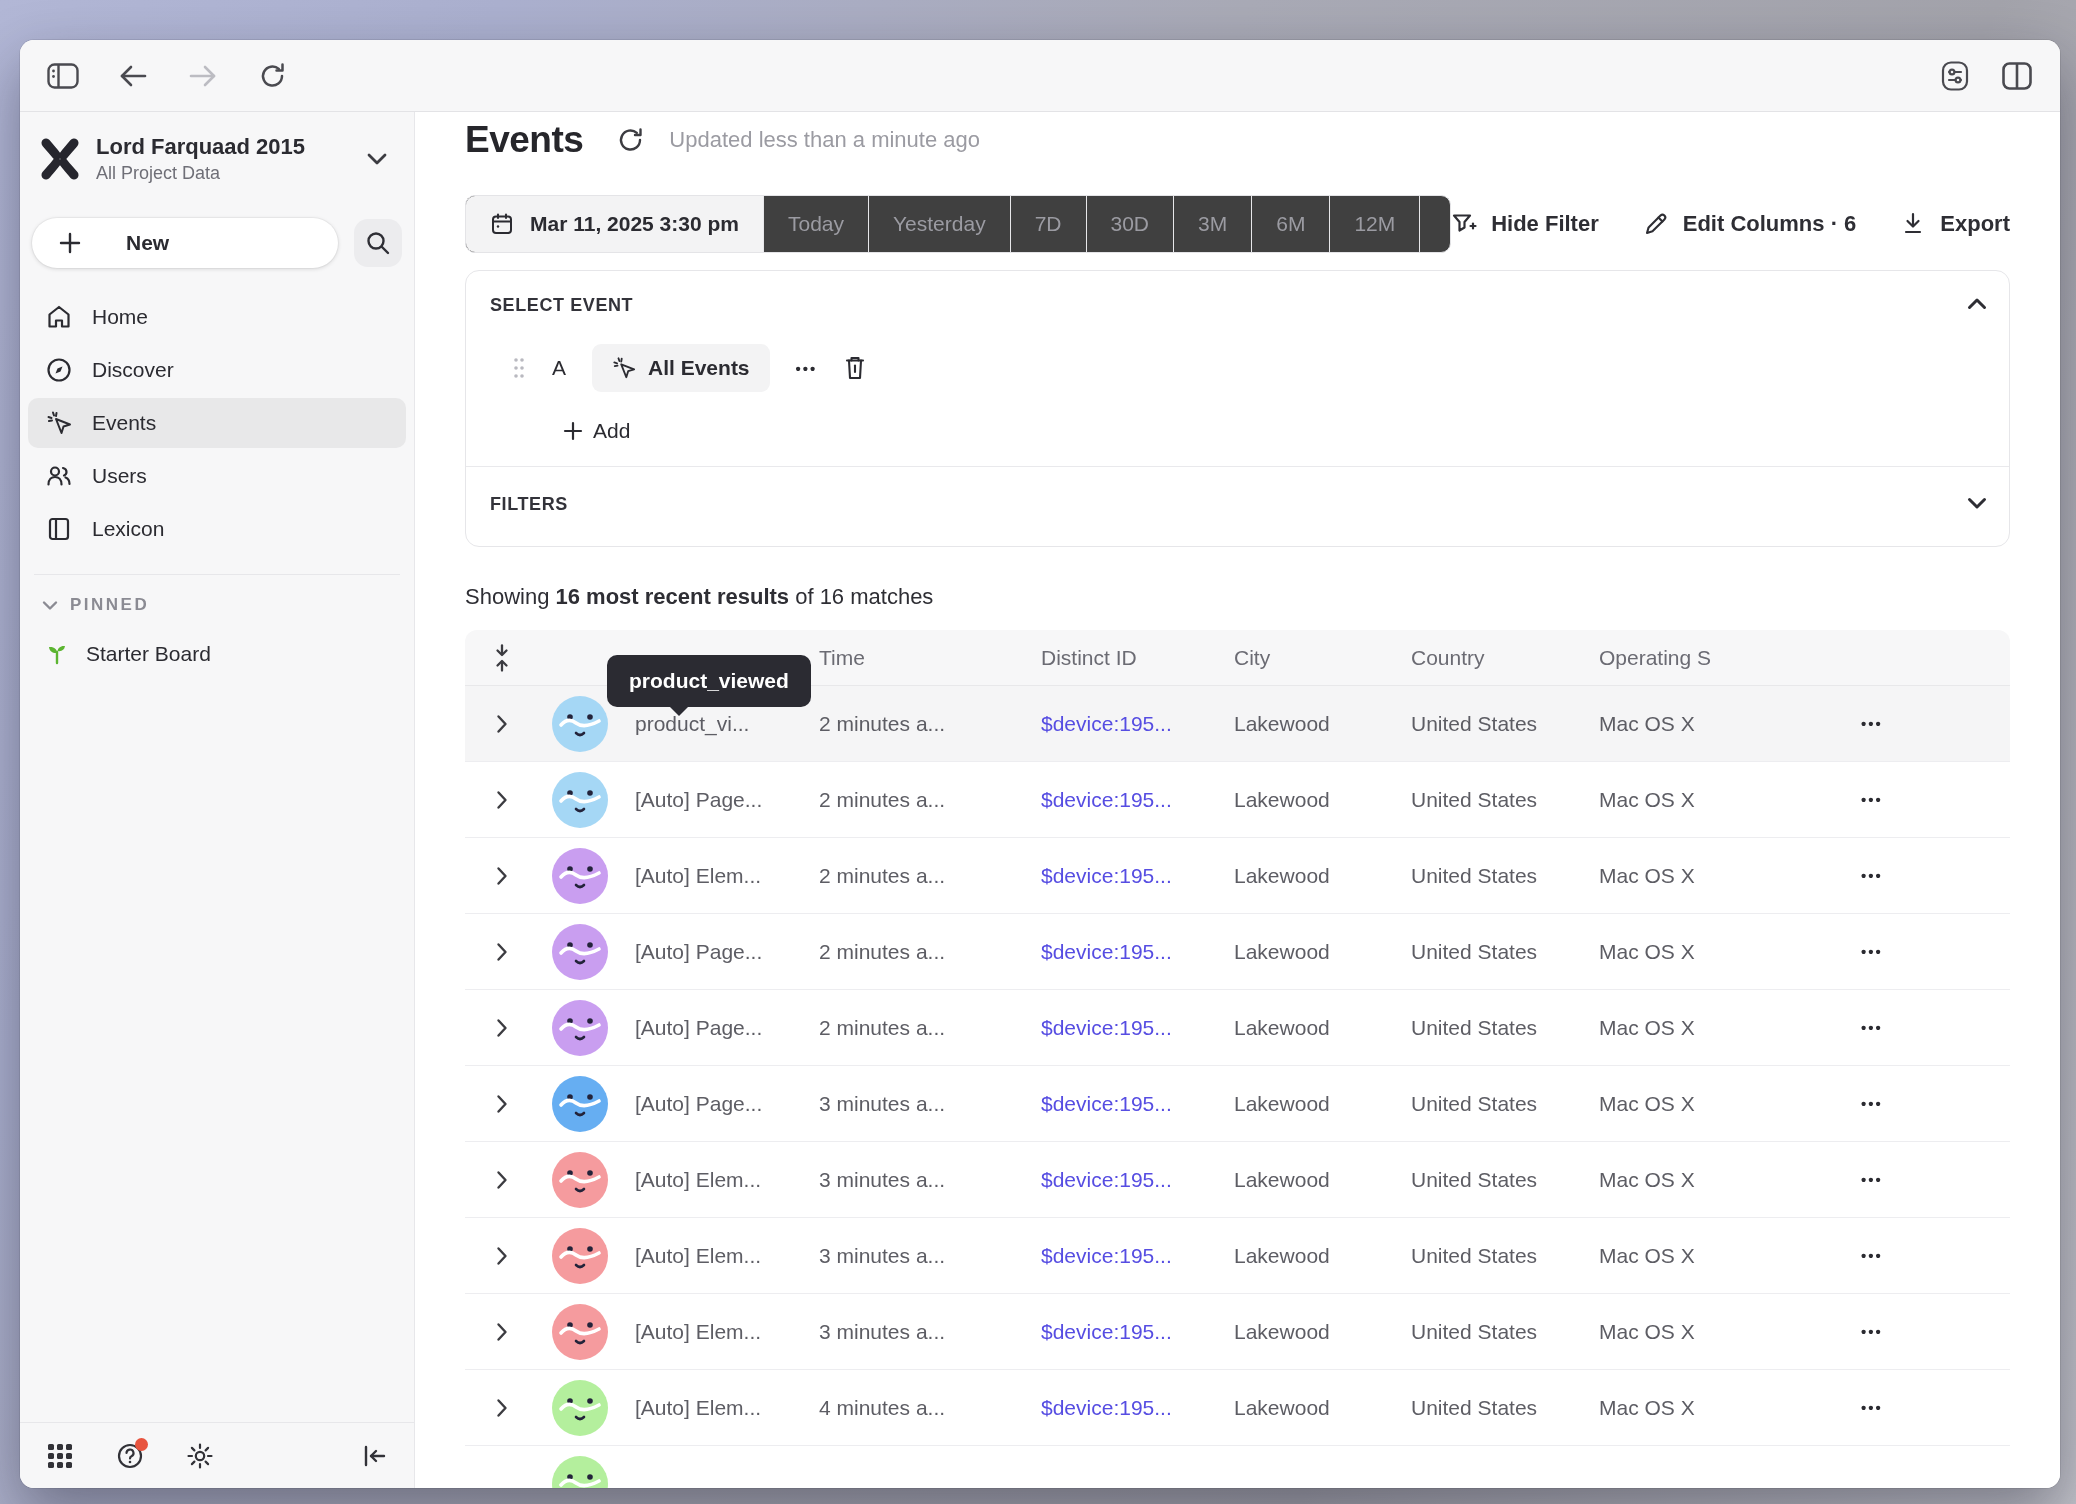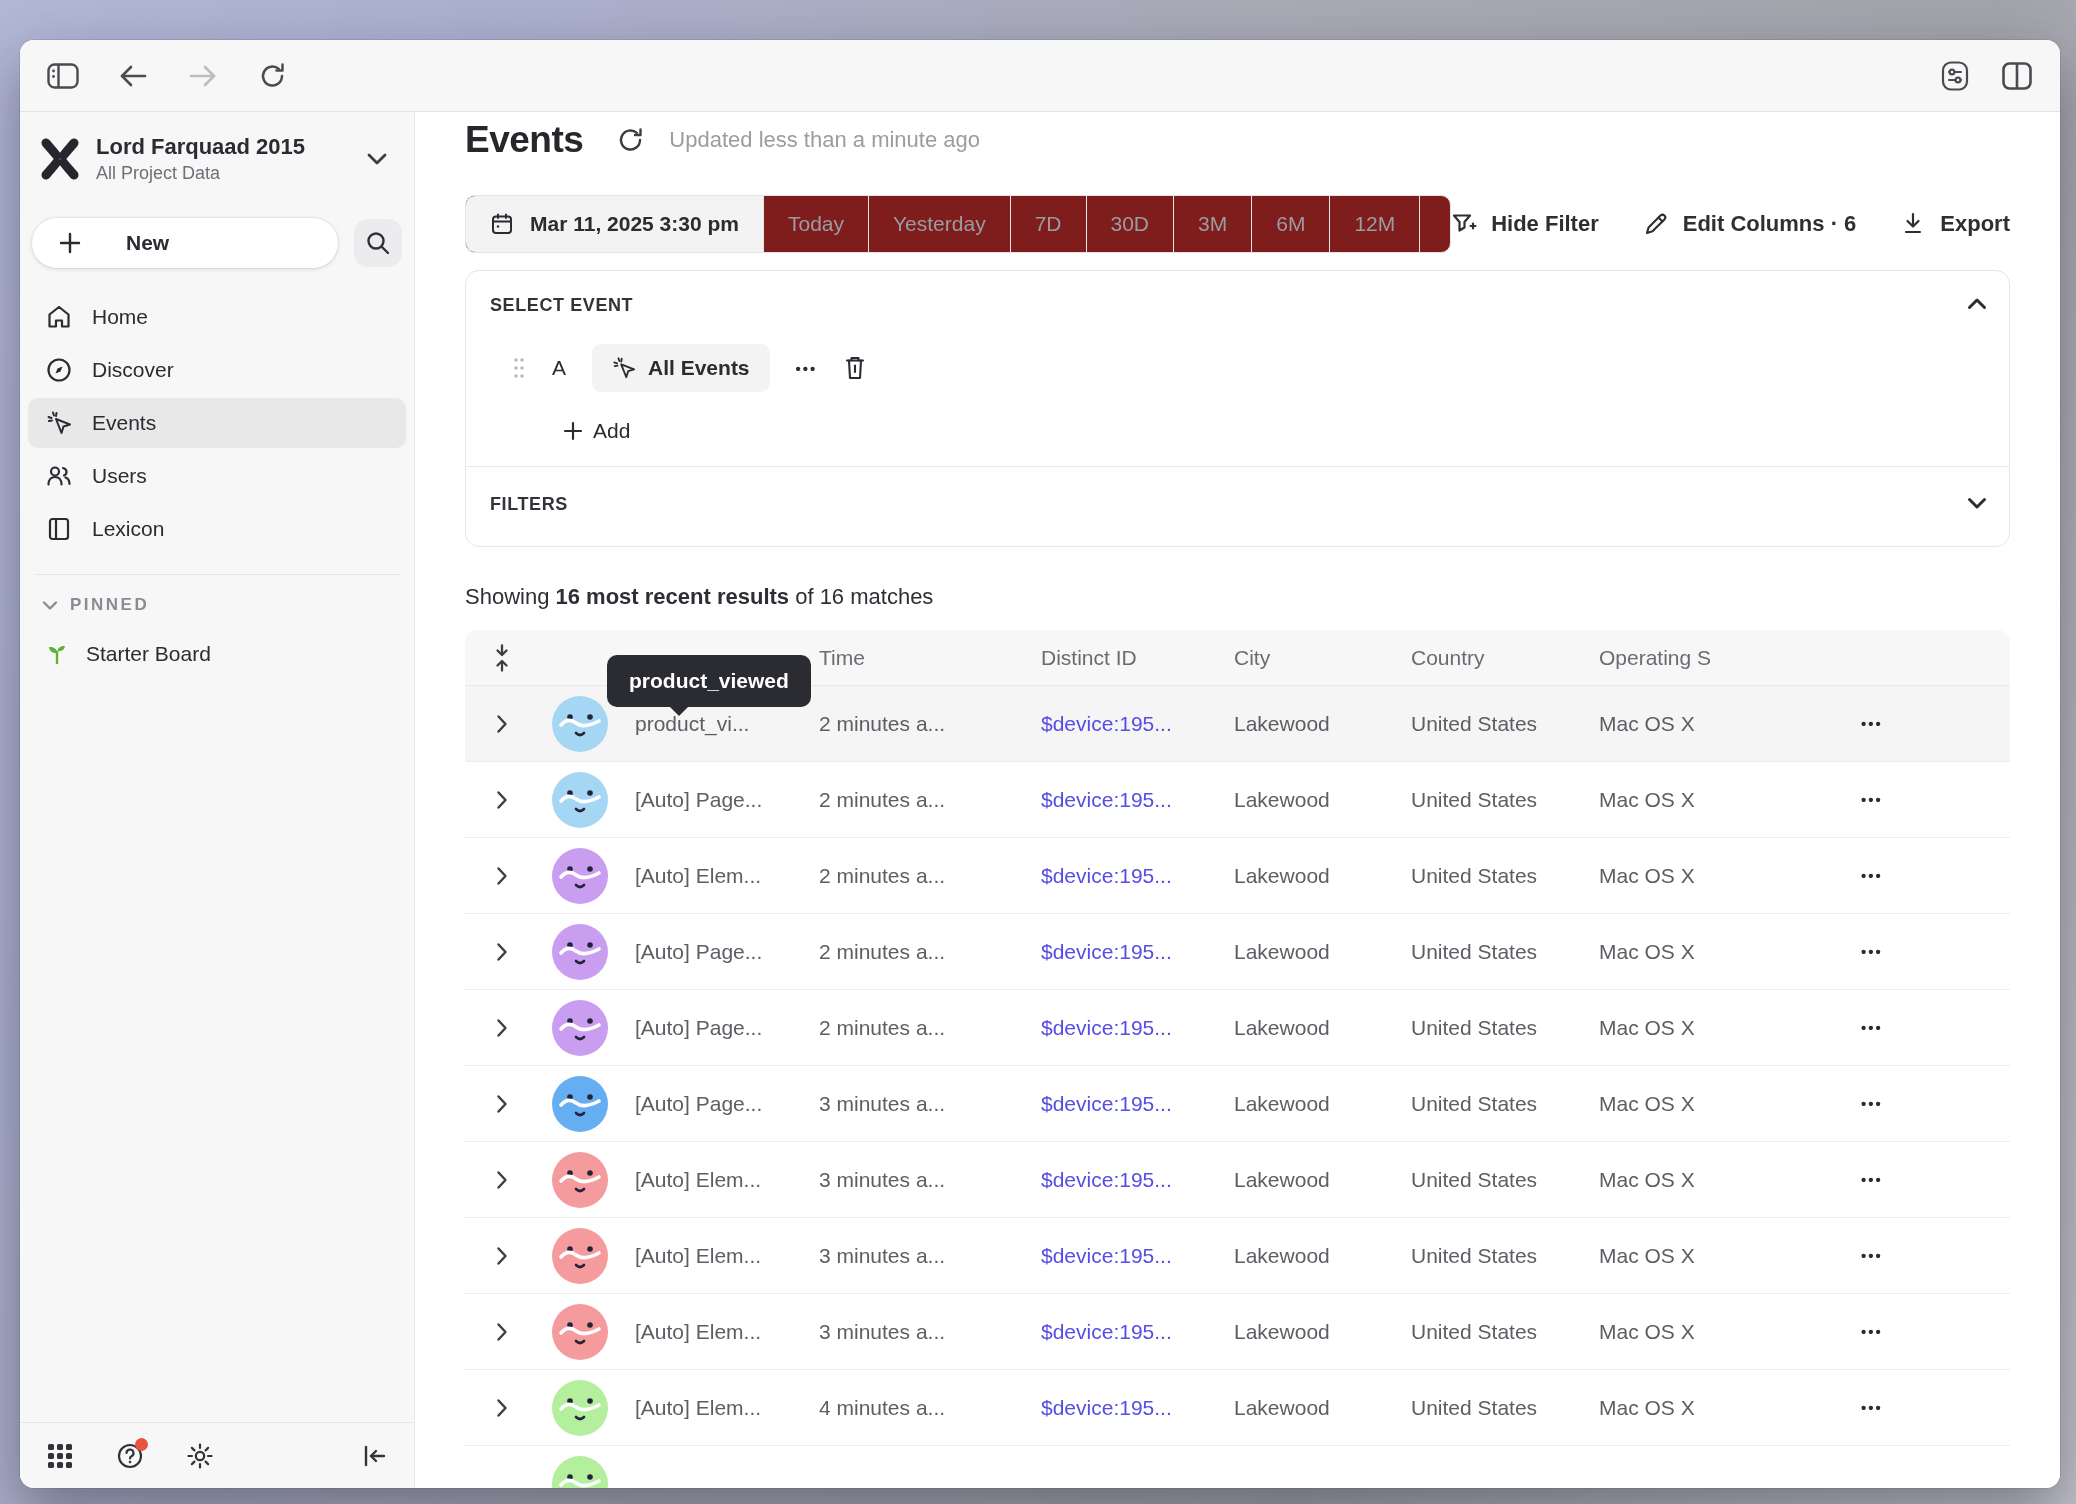--- a/index.html
+++ b/index.html
@@ -58,21 +58,21 @@
   .sb-ic { width:28px; height:28px; display:flex; position:relative; cursor:pointer; }
   .sb-ic .dot { position:absolute; right:-4px; top:-4px; width:13px; height:13px; border-radius:50%; background:#e8543f; }
   .collapse-ic { margin-left:auto; }
   
   .main { flex:1; background:#fff; position:relative; overflow:hidden; }
   .titlerow { position:absolute; left:50px; top:2px; height:52px; display:flex; align-items:center; gap:24px; }
   .page-title { font-size:37px; font-weight:700; color:#26262b; letter-spacing:-.5px; }
   .refresh-btn { color:#3c3c41; display:flex; cursor:pointer; margin-left:10px; }
   .updated { font-size:22px; color:#9b9ba2; }
   .daterow { position:absolute; left:50px; right:50px; top:83px; height:58px; display:flex; align-items:center; justify-content:space-between; }
-  .seg { display:inline-flex; height:58px; border:1px solid #e4e4e7; border-radius:10px; overflow:hidden; background:#7f1d1d; }
+  .seg { display:inline-flex; height:58px; border:1px solid #e4e4e7; border-radius:10px; overflow:hidden; background:#404040; }
   .seg-cell { display:flex; align-items:center; padding:0 24px; font-size:21px; color:#9b9ba2; border-left:1px solid #e7e7ea; cursor:pointer; white-space:nowrap; }
   .seg-cell:first-child { border-left:none; }
   .seg-date { background:#f3f3f4; color:#2b2b31; font-weight:600; gap:16px; }
   .seg-date .ic { display:flex; color:#2b2b31; }
   .seg-xtd { gap:10px; }
   .hdr-actions { display:flex; align-items:center; gap:44px; }
   .hdr-btn { display:flex; align-items:center; gap:14px; font-size:22px; font-weight:600; color:#2e2e34; cursor:pointer; white-space:nowrap; }
   .hdr-btn .ic { display:flex; color:#2e2e34; }
   
   .card { position:absolute; left:50px; right:50px; top:158px; height:277px; border:1px solid #e6e6e9; border-radius:14px; background:#fff; }

